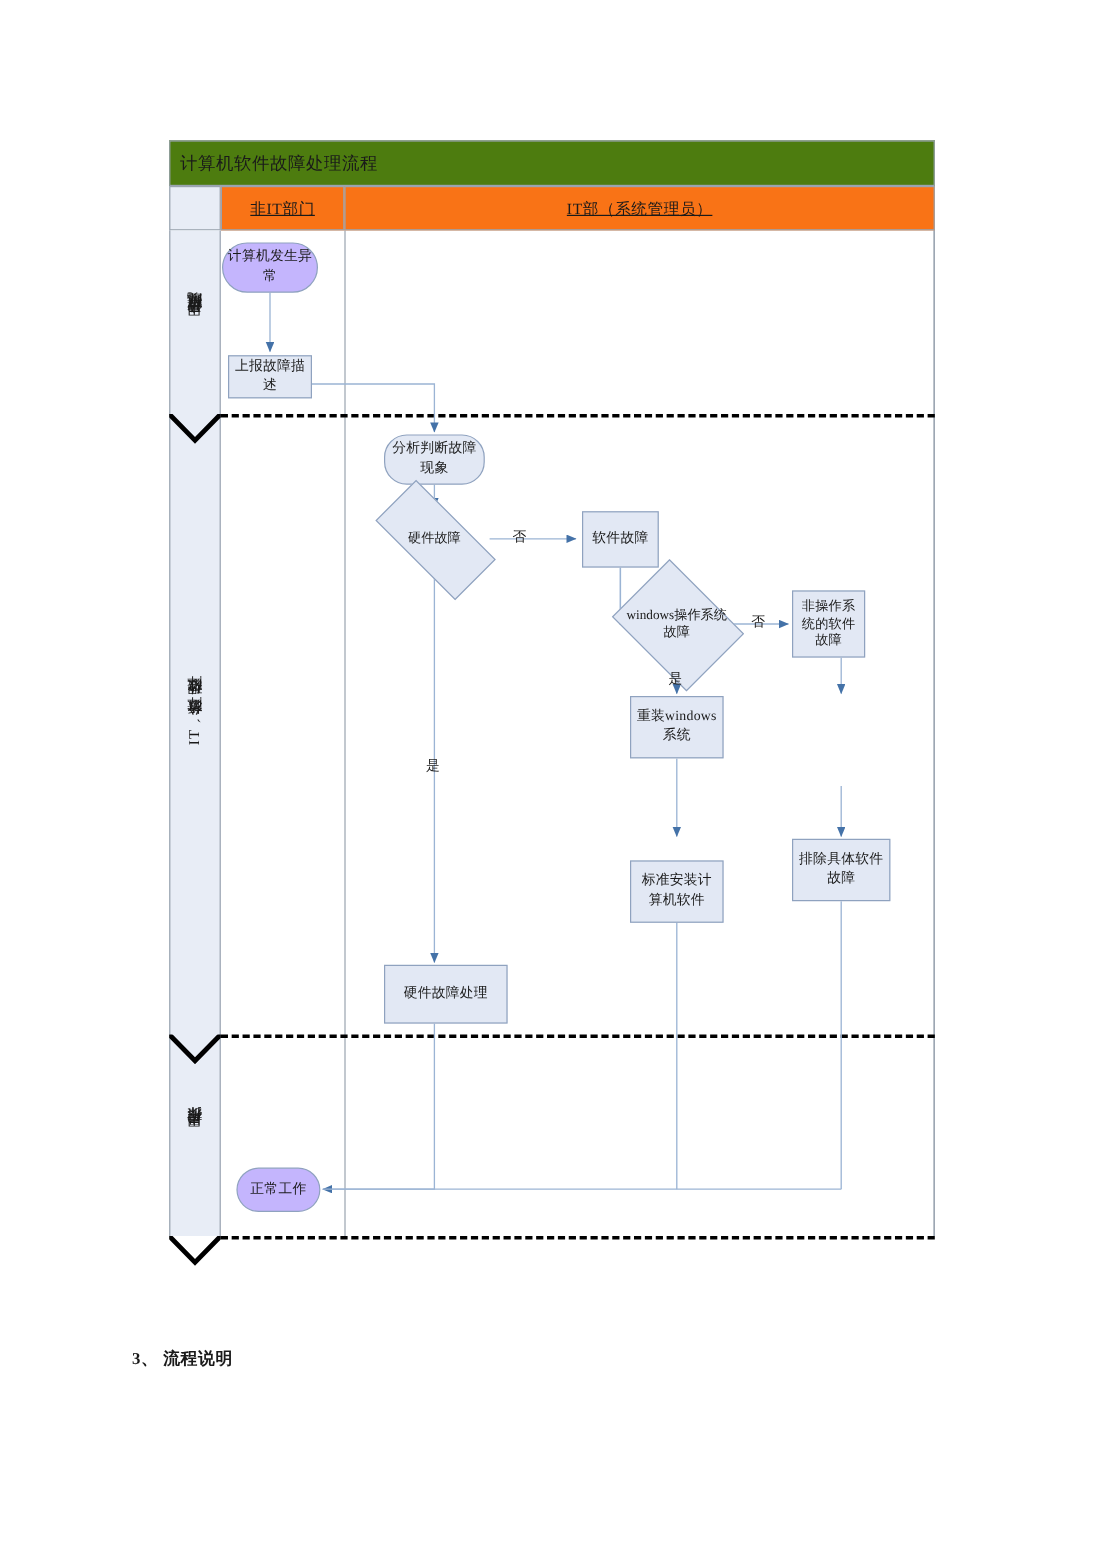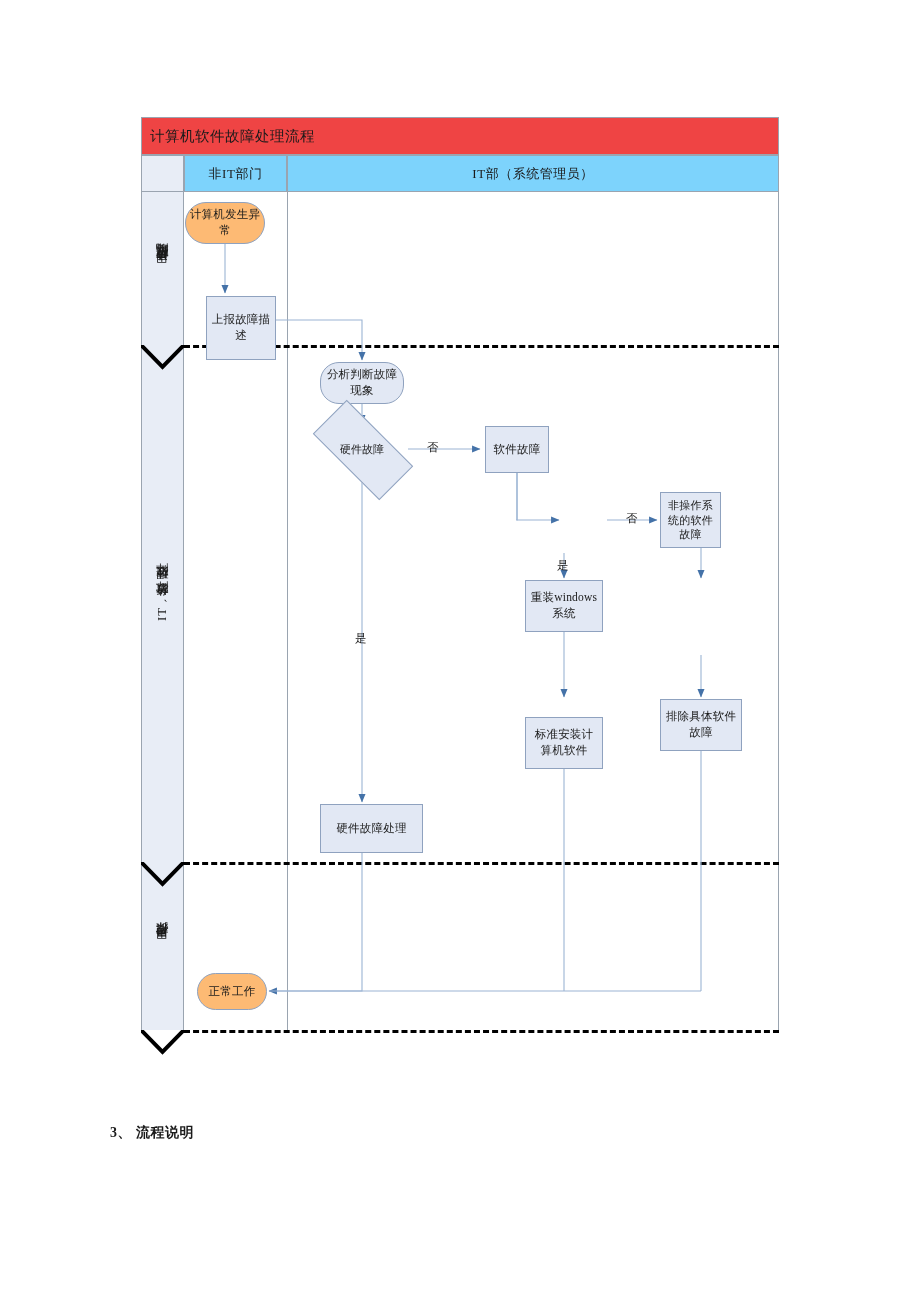--- a/index.html
+++ b/index.html
@@ -15,35 +15,35 @@
     position:absolute;left:141px;top:117px;width:638px;height:913px;
     box-sizing:border-box;
   }
   .frame-outline{
     position:absolute;left:0;top:0;width:100%;height:100%;
     border:1px solid #9aa4b0;box-sizing:border-box;
     border-bottom:none;
   }
   .title-bar{
     position:absolute;left:0;top:0;width:638px;height:38px;
-    background:#ef4444;border:1px solid #9aa4b0;box-sizing:border-box;
+    background:#4d7c0f;border:1px solid #9aa4b0;box-sizing:border-box;
     display:flex;align-items:center;
   }
   .title-bar span{font-size:14.5px;padding-left:8px;letter-spacing:.5px;}
 
   .hdr-row{position:absolute;left:0;top:38px;width:638px;height:37px;}
   .hdr-phasecell{
     position:absolute;left:0;top:0;width:43px;height:37px;
     background:#e8edf6;border:1px solid #9aa4b0;box-sizing:border-box;
   }
   .hdr-cell{
-    position:absolute;top:0;height:37px;background:#7dd3fc;
+    position:absolute;top:0;height:37px;background:#f97316;
     border:1px solid #9aa4b0;box-sizing:border-box;
     display:flex;align-items:center;justify-content:center;
-    font-size:13px;letter-spacing:.5px;
+    font-size:13px;letter-spacing:.5px;text-decoration:underline;
   }
   .hdr-nonit{left:43px;width:103px;}
   .hdr-it{left:146px;width:492px;}
 
   
   .phase-col{
     position:absolute;left:0;top:75px;width:43px;height:838px;
     background:#e8edf6;border-left:1px solid #9aa4b0;border-right:1px solid #9aa4b0;
     box-sizing:border-box;
   }
@@ -75,21 +75,21 @@
   .chev svg{display:block;}
 
   
   .node{
     position:absolute;box-sizing:border-box;
     background:#e2e8f4;border:1px solid #8fa2bf;
     display:flex;align-items:center;justify-content:center;
     text-align:center;font-size:11.5px;line-height:1.35;
     letter-spacing:.2px;padding:2px 3px;
   }
-  .node.term{border-radius:26px;background:#fdba74;}
+  .node.term{border-radius:26px;background:#c4b5fd;}
   .node.dense{font-size:11px;line-height:1.32;}
 
   .diamond{
     position:absolute;box-sizing:border-box;
     display:flex;align-items:center;justify-content:center;
     text-align:center;font-size:11px;line-height:1.3;
     color:#1a1a1a;
   }
   .diamond .dshape{
     position:absolute;left:0;top:0;width:100%;height:100%;
@@ -193,37 +193,41 @@
           <path d="M423,634 L423,874"></path>
           <path d="M560,634 L560,874"></path>
           <path d="M560,874 L128,874"></path>
         </g>
     </svg>
 
     <div class="node term" style="left:44px;top:85px;width:80px;height:42px;">
       <span>计算机发生异常</span>
     </div>
 
-    <div class="node" style="left:65px;top:179px;width:70px;height:64px;">
+    <div class="node" style="left:49px;top:179px;width:70px;height:36px;">
       <span>上报故障描述</span>
     </div>
 
     <div class="node" style="left:179px;top:245px;width:84px;height:42px;border-radius:19px;">
       <span>分析判断故障现象</span>
     </div>
 
     <div class="diamond" style="left:175px;top:309px;width:92px;height:46px;">
       <div class="dshape"></div>
       <div class="dtxt">硬件故障</div>
     </div>
 
     <div class="node" style="left:344px;top:309px;width:64px;height:47px;">
       <span>软件故障</span>
     </div>
 
+    <div class="diamond small" style="left: 380px; top: 370px; width: 86px; height: 66px;">
+      <div class="dshape"></div>
+      <div class="dtxt" style="width:120%;">windows操作系统故障</div>
+    </div>
 
     <div class="node dense" style="left: 519px; top: 375px; width: 61px; height: 56px;">
       <span>非操作系统的软件故障</span>
     </div>
 
     <div class="node" style="left: 384px; top: 463px; width: 78px; height: 52px;">
       <span>重装windows系统</span>
     </div>
 
 

